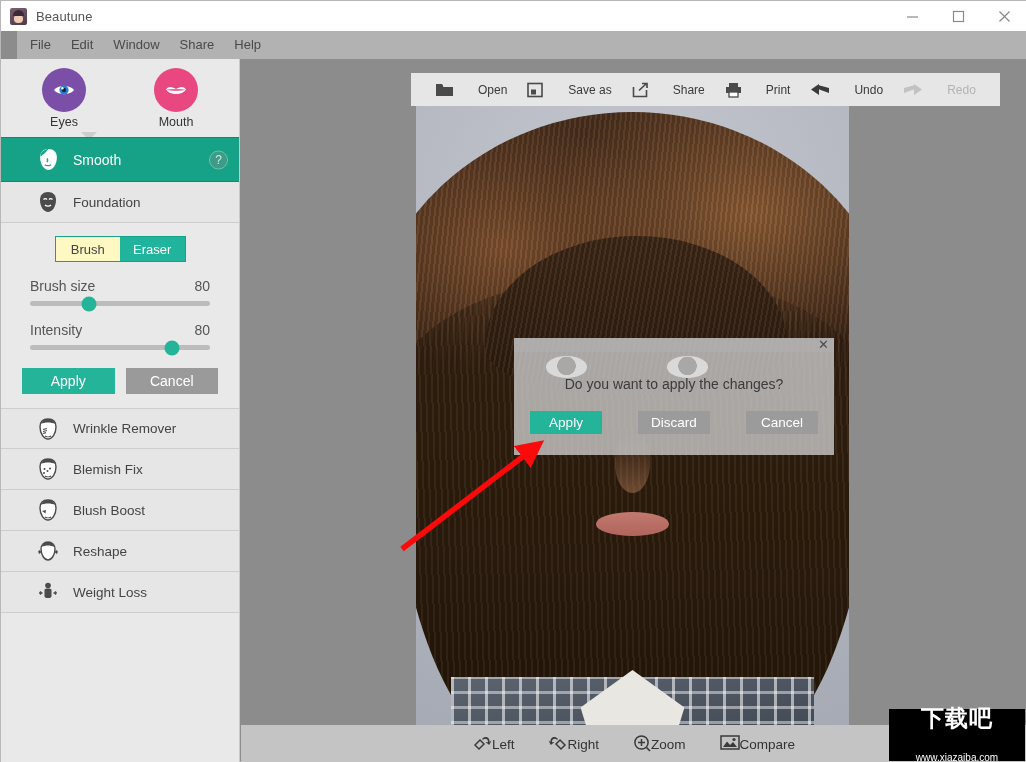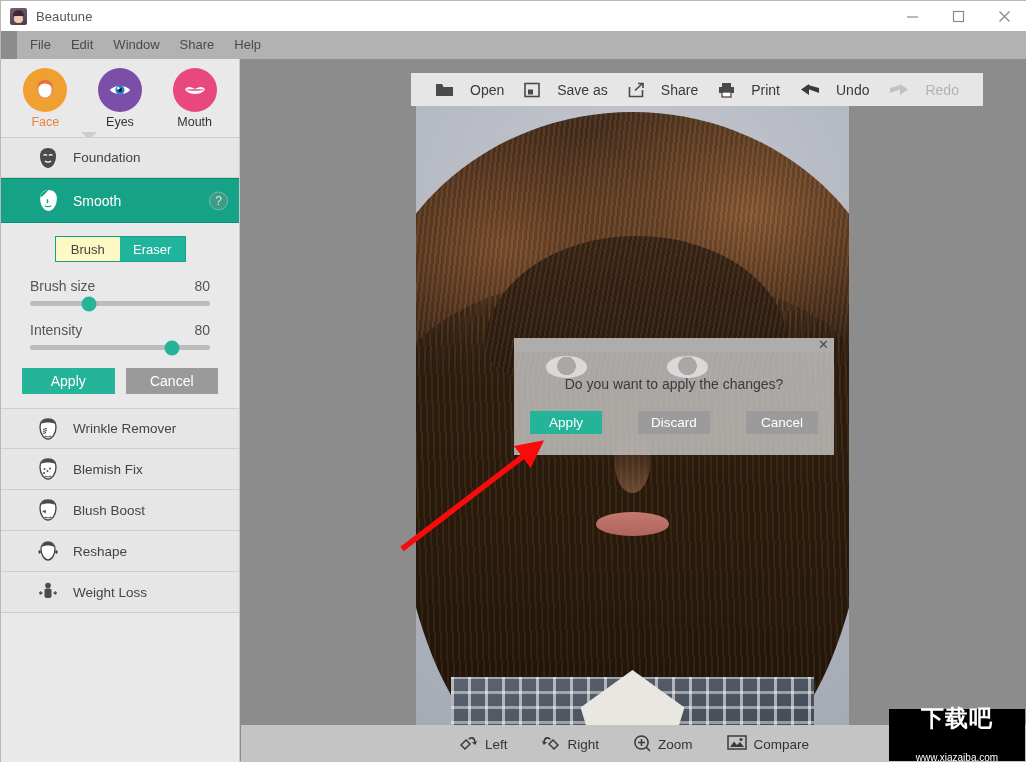--- a/index.html
+++ b/index.html
@@ -278,23 +278,23 @@
 
   
   .toolbar {
     position: absolute; left: 410px; top: 72px;
     height: 33px; background: #e6e6e6;
     display: flex; align-items: center;
     padding: 0 14px;
     box-sizing: border-box;
   }
   .tb-item {
-    display: flex; align-items: center; gap: 16px;
+    display: flex; align-items: center; gap: 24px;
     padding: 0 10px; height: 33px;
-    font-size: 14px; color: #3a3a3a;
+    font-size: 12px; color: #3a3a3a;
     white-space: nowrap;
   }
   .tb-item.disabled { color: #b3b3b3; }
   .tb-item svg { display: block; }
 
   
   .dialog {
     position: absolute; left: 513px; top: 337px;
     width: 320px; height: 117px;
     background: rgba(206,206,206,0.78);
@@ -334,21 +334,21 @@
 
   
   .bottombar {
     position: absolute; left: 240px; top: 724px;
     width: 786px; height: 38px;
     background: #c4c4c4;
     display: flex; align-items: center; justify-content: center;
     gap: 34px;
   }
   .bb-item {
-    display: flex; align-items: center; gap: 7px;
+    display: flex; align-items: center; 
     font-size: 13.5px; color: #333;
   }
 
   
   .watermark {
     position: absolute; right: 0px; bottom: 0px;
     width: 136px; height: 52px;
     background: #000000;
     display: flex; flex-direction: column;
     align-items: center; justify-content: center;
@@ -395,30 +395,20 @@
     <div class="menu-item">Edit</div>
     <div class="menu-item">Window</div>
     <div class="menu-item">Share</div>
     <div class="menu-item">Help</div>
   </div>
 
   <div class="sidebar">
 
     <div class="cat-row">
       <div class="cat">
-        <div class="cat-circle" style="background:#f0a030">
-          <svg width="28" height="28" viewBox="0 0 28 28">
-            <ellipse cx="14" cy="13" rx="9" ry="10" fill="#e8954f"></ellipse>
-            <path d="M14 7 C18 7 20.5 10 20.5 14 C20.5 18.5 17.5 21.5 14 21.5 C10.5 21.5 7.5 18.5 7.5 14 C7.5 10 10 7 14 7 Z" fill="#ffffff"></path>
-            <path d="M6.5 11 C7 6.5 10 4 14 4 C18 4 21 6.5 21.5 11 C19 8.5 16.5 7.5 14 7.5 C11.5 7.5 9 8.5 6.5 11 Z" fill="#e8713a"></path>
-          </svg>
-        </div>
-        <div class="cat-label active">Face</div>
-      </div>
-      <div class="cat">
         <div class="cat-circle" style="background:#7b4fa8">
           <svg width="28" height="28" viewBox="0 0 28 28">
             <path d="M4 14 C7.5 8.5 20.5 8.5 24 14 C20.5 19.5 7.5 19.5 4 14 Z" fill="#ffffff"></path>
             <circle cx="14" cy="14" r="4.6" fill="#2a7fd4"></circle>
             <circle cx="14" cy="14" r="2.2" fill="#17243a"></circle>
             <circle cx="12.4" cy="12.2" r="1.2" fill="#ffffff"></circle>
           </svg>
         </div>
         <div class="cat-label">Eyes</div>
       </div>
@@ -429,44 +419,44 @@
             <path d="M4.6 13.8 C9 13.2 19 13.2 23.4 13.8 C19 15.2 9 15.2 4.6 13.8 Z" fill="#e8477f"></path>
           </svg>
         </div>
         <div class="cat-label">Mouth</div>
       </div>
     </div>
 
     <div class="caret-wrap">
         <div class="caret-up"></div>
       </div>
+
+    <div class="tool-row selected">
+      <div class="tool-icon">
+        <svg width="25" height="25" viewBox="0 0 24 24">
+          <path d="M12 2 C17 2 20 5 20 10 C20 17 16 22 12 22 C8 22 4 17 4 10 C4 5 7 2 12 2 Z" fill="#ffffff"></path>
+          <path d="M4.5 7 C6 3.5 10 2 12 2 C10 4.5 8 6.5 4.5 9 Z" fill="#15a287"></path>
+          <path d="M10.5 11 C11.5 12.5 11.5 13.5 10.5 14.5" stroke="#15a287" stroke-width="1.3" fill="none"></path>
+          <path d="M8.5 17 C10 18 13 18 14.5 17" stroke="#15a287" stroke-width="1.3" fill="none"></path>
+        </svg>
+      </div>
+      <div class="tool-name">Smooth</div>
+      <div class="help-badge">?</div>
+    </div>
 
     <div class="tool-row">
       <div class="tool-icon">
         <svg width="24" height="24" viewBox="0 0 24 24">
           <path d="M12 2 C17 2 20 5 20 10 C20 17 16 22 12 22 C8 22 4 17 4 10 C4 5 7 2 12 2 Z" fill="#4b4b4b"></path>
           <path d="M7.5 9.5 C8.5 8.5 10 8.5 11 9.5" stroke="#ffffff" stroke-width="1.3" fill="none"></path>
           <path d="M13 9.5 C14 8.5 15.5 8.5 16.5 9.5" stroke="#ffffff" stroke-width="1.3" fill="none"></path>
           <path d="M9 15 C10.5 16.5 13.5 16.5 15 15" stroke="#ffffff" stroke-width="1.3" fill="none"></path>
         </svg>
       </div>
       <div class="tool-name">Foundation</div>
-    </div>
-
-    <div class="tool-row selected">
-      <div class="tool-icon">
-        <svg width="25" height="25" viewBox="0 0 24 24">
-          <path d="M12 2 C17 2 20 5 20 10 C20 17 16 22 12 22 C8 22 4 17 4 10 C4 5 7 2 12 2 Z" fill="#ffffff"></path>
-          <path d="M4.5 7 C6 3.5 10 2 12 2 C10 4.5 8 6.5 4.5 9 Z" fill="#15a287"></path>
-          <path d="M10.5 11 C11.5 12.5 11.5 13.5 10.5 14.5" stroke="#15a287" stroke-width="1.3" fill="none"></path>
-          <path d="M8.5 17 C10 18 13 18 14.5 17" stroke="#15a287" stroke-width="1.3" fill="none"></path>
-        </svg>
-      </div>
-      <div class="tool-name">Smooth</div>
-      <div class="help-badge">?</div>
     </div>
 
     <div class="panel">
       <div class="seg">
         <div class="seg-btn on">Brush</div>
         <div class="seg-btn off">Eraser</div>
       </div>
 
       <div class="slider-block">
         <div class="slider-top">

